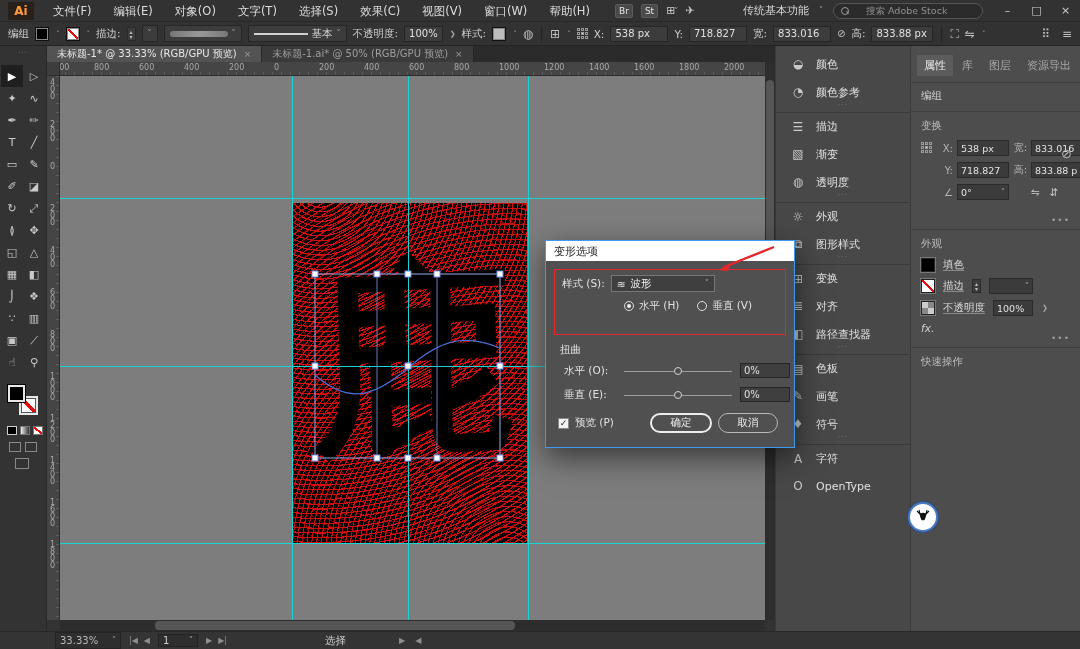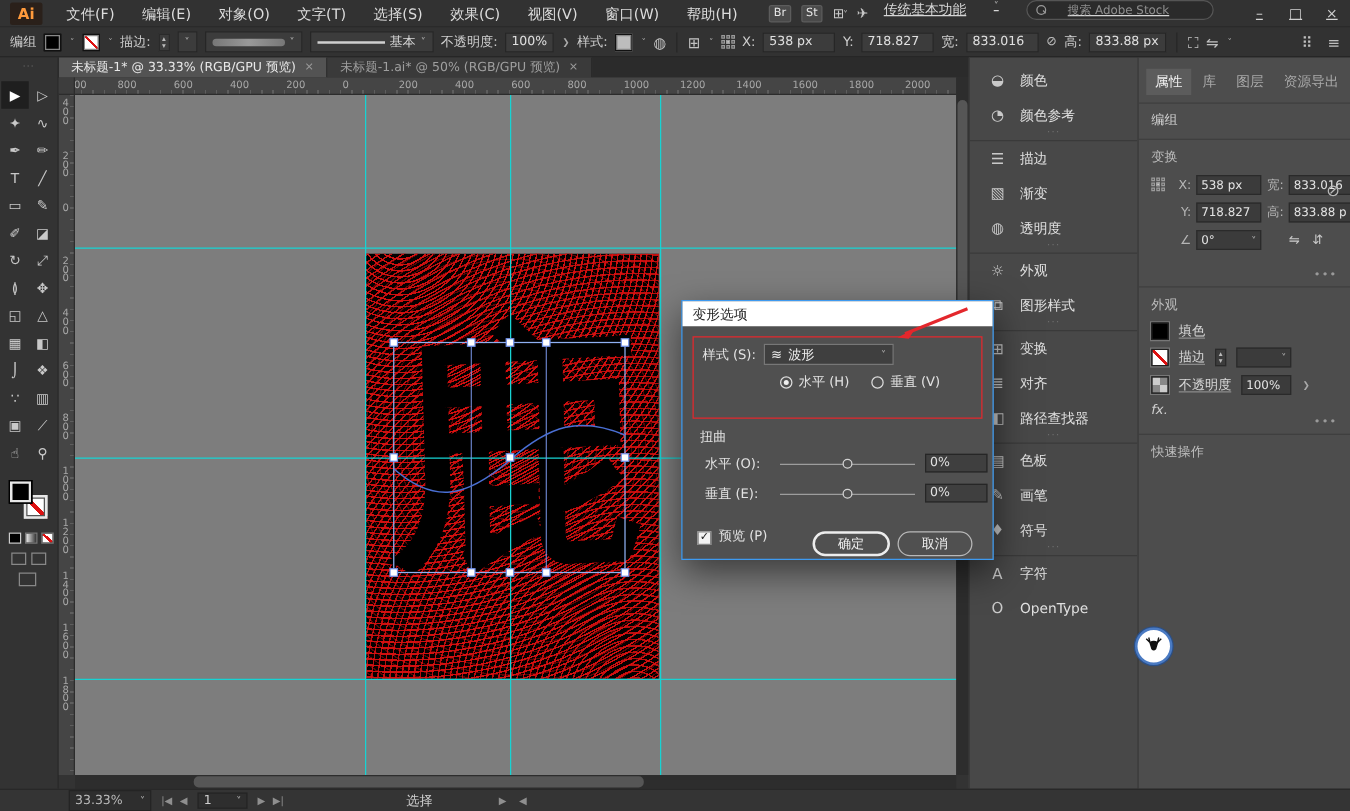--- a/index.html
+++ b/index.html
@@ -12,21 +12,21 @@
   .titlebar { position:absolute; left:0; top:0; width:1080px; height:22px; background:#323232;
     display:flex; align-items:center; border-bottom:1px solid #282828; }
   .ai-logo { width:26px; height:18px; margin:0 8px 0 8px; background:#2a201a; color:#ff9a3c;
     font-weight:bold; font-size:12px; display:flex; align-items:center; justify-content:center; border-radius:2px; }
   .menus { display:flex; }
   .menu-item { padding:0 11px; font-size:11.5px; color:#dcdcdc; line-height:22px; cursor:default; }
   .tb-badges { display:flex; align-items:center; gap:8px; margin-left:14px; }
   .badge { background:#4a4a4a; border:1px solid #5c5c5c; border-radius:2px; font-size:9px;
     padding:1px 3px; color:#e6e6e6; }
   .ws-icon { color:#c9c9c9; font-size:11px; letter-spacing:-1px; }
-  .tb-right { margin-left:auto; display:flex; gap:22px;text-decoration:underline; }
+  .tb-right { margin-left:auto; display:flex; align-items:center; gap:10px; }
   .workspace { font-size:11px; color:#d6d6d6; }
   .chev { font-size:8px; color:#aaa; }
   .searchbox { display:flex; align-items:center; gap:5px; width:150px; height:16px;
     background:#2b2b2b; border:1px solid #555; border-radius:9px; padding:0 7px; }
   .mag { position:relative; width:8px; height:8px; flex:0 0 8px; }
   .mag::before { content:""; position:absolute; left:0; top:0; width:6px; height:6px;
     border:1px solid #9a9a9a; border-radius:50%; }
   .mag::after { content:""; position:absolute; left:5px; top:5px; width:3px; height:1px;
     background:#9a9a9a; transform:rotate(45deg); }
   .searchbox input { background:transparent; border:none; outline:none; color:#bbb;
@@ -579,21 +579,21 @@
     <div class="dlg-row" style="top:146px; padding-left:18px; gap:8px;">
       <span class="dlg-label" style="width:52px">垂直 (E):</span>
       <span class="slider">
         <span class="track"></span>
         <span class="thumb hollow" style="left:50px"></span>
       </span>
       <span class="valbox">0%</span>
     </div>
     <div class="dlg-row" style="top:172px; padding-left:12px;">
       <span><span class="checkbox">✓</span><span class="dlg-label">预览 (P)</span></span>
-      <span style="display:flex; gap:6px; margin-left:36px;margin-top:12px;">
+      <span style="display:flex; gap:6px; margin-left:36px;">
         <span class="btn primary">确定</span>
         <span class="btn plain">取消</span>
       </span>
     </div>
   </div>
 
   <div class="dock">
 
       <div class="dock-row">
         <span class="ic">◒</span>

